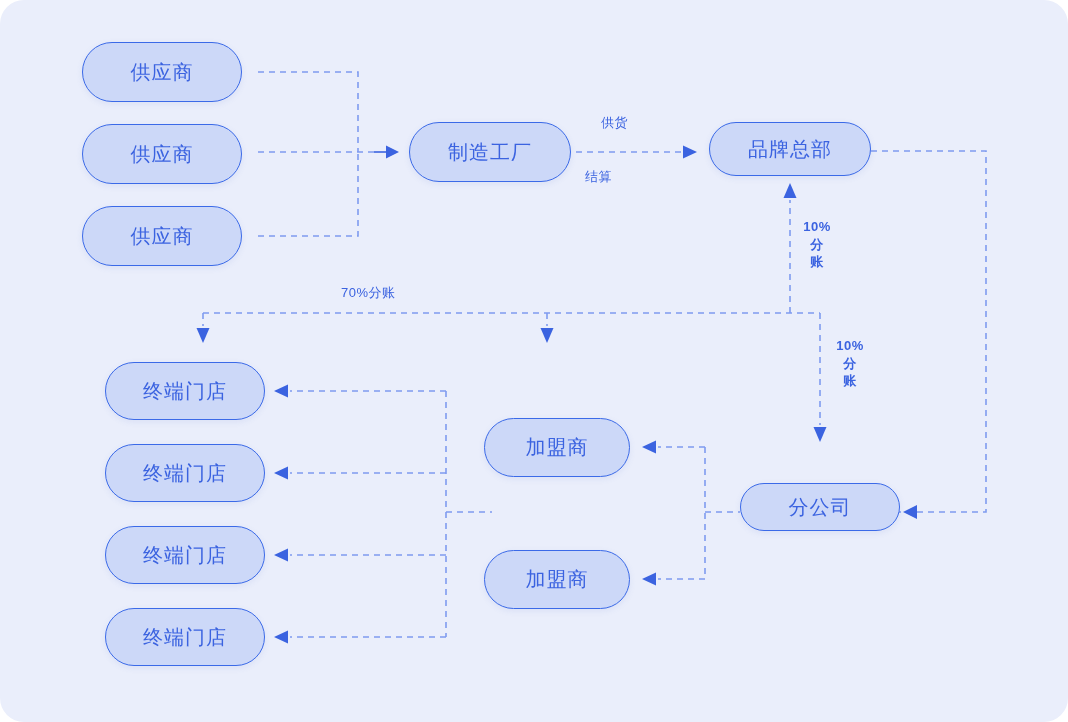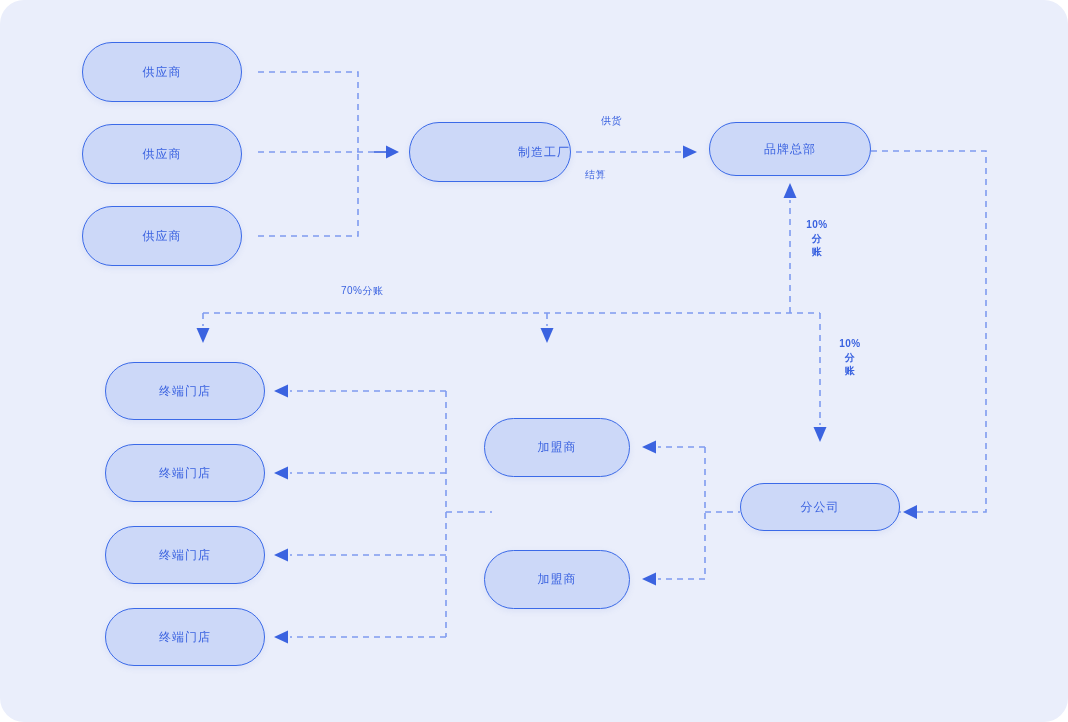--- a/index.html
+++ b/index.html
@@ -28,32 +28,32 @@
     height: 722px;
     pointer-events: none;
   }
   .node {
     position: absolute;
     box-sizing: border-box;
     background: #ccd8f8;
     border: 1.6px solid #3b6ae8;
     border-radius: 999px;
     color: #3b63e0;
-    font-size: 12px;
+    font-size: 20px;
     letter-spacing: 1px;
     display: flex;
     align-items: center;
     justify-content: center;
     box-shadow: 0 2px 6px rgba(80,110,200,0.10);
     white-space: nowrap;
   }
   .edge-label {
     position: absolute;
     color: #3b63e0;
-    font-size: 10px;
+    font-size: 13px;
     letter-spacing: 0.5px;
     white-space: nowrap;
     line-height: 1.35;
   }
   .edge-label.vert {
     text-align: center;
     width: 34px;
     font-weight: bold;
   }
 </style>
@@ -123,21 +123,21 @@
   <div class="node" style="left:82px;top:42px;width:160px;height:60px;">
     <span>供应商</span>
   </div>
   <div class="node" style="left:82px;top:124px;width:160px;height:60px;">
     <span>供应商</span>
   </div>
   <div class="node" style="left:82px;top:206px;width:160px;height:60px;">
     <span>供应商</span>
   </div>
 
-  <div class="node" style="left:409px;top:122px;width:162px;height:60px;justify-content:flex-end;">
+  <div class="node" style="left:409px;top:122px;width:162px;height:60px;">
     <span>制造工厂</span>
   </div>
 
   <div class="node" style="left:709px;top:122px;width:162px;height:54px;">
     <span>品牌总部</span>
   </div>
 
   <div class="node" style="left:740px;top:483px;width:160px;height:48px;">
     <span>分公司</span>
   </div>

